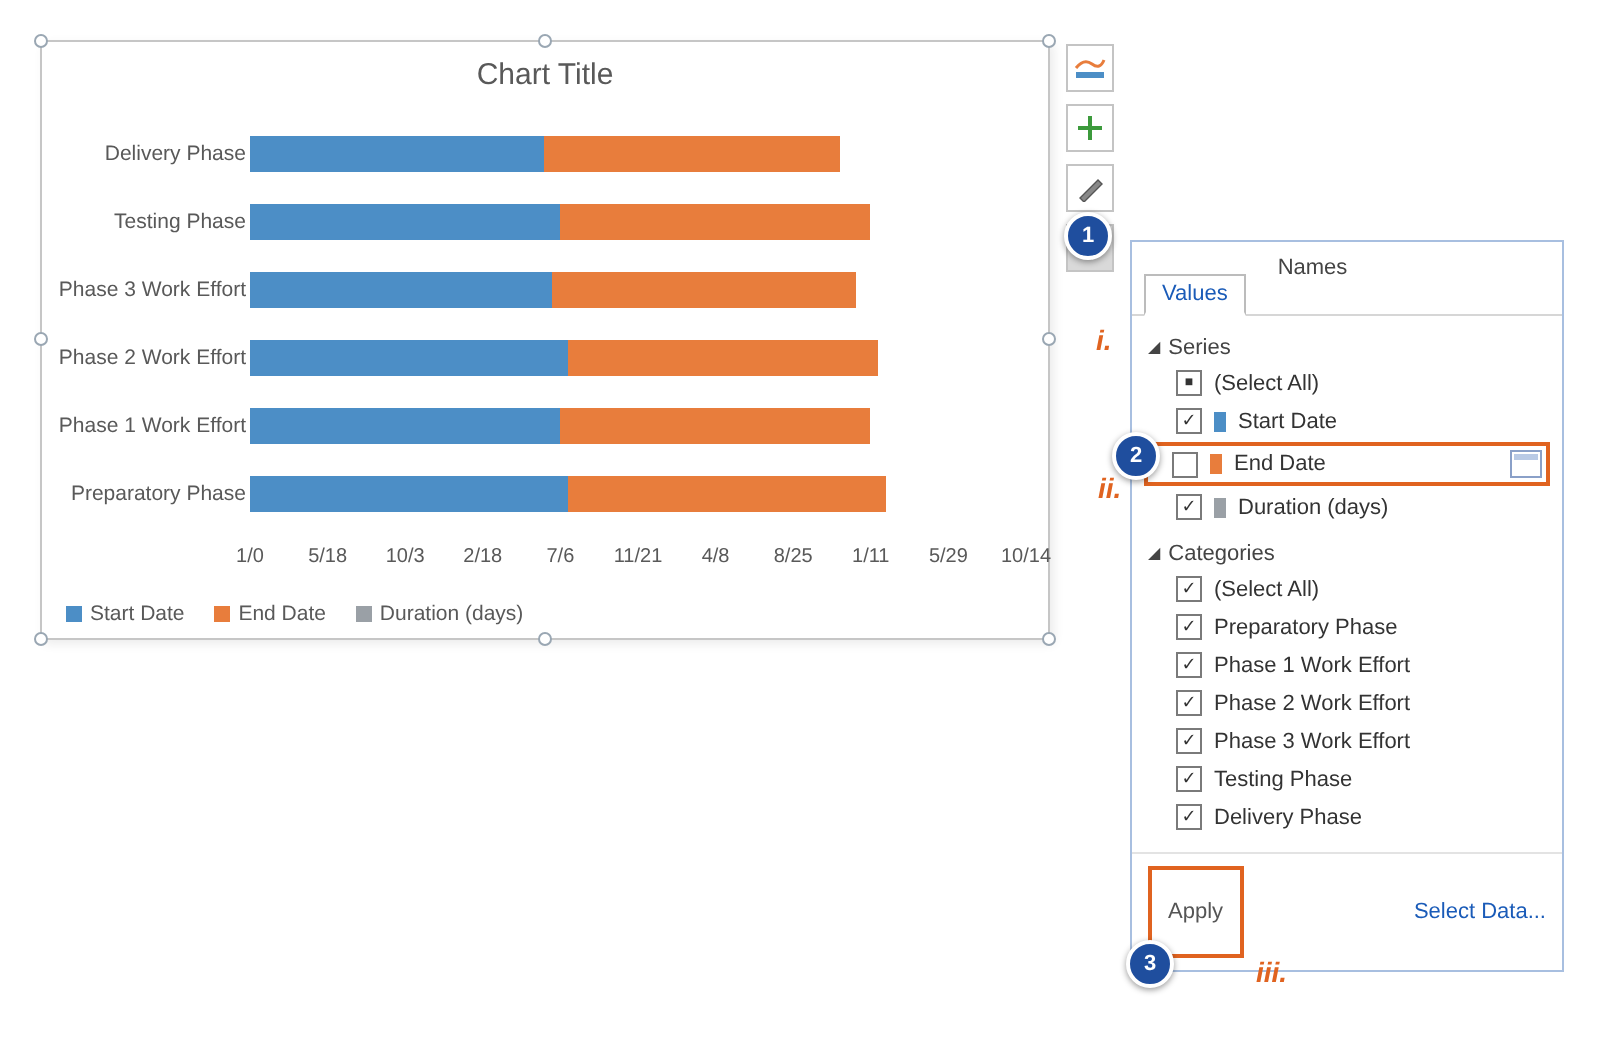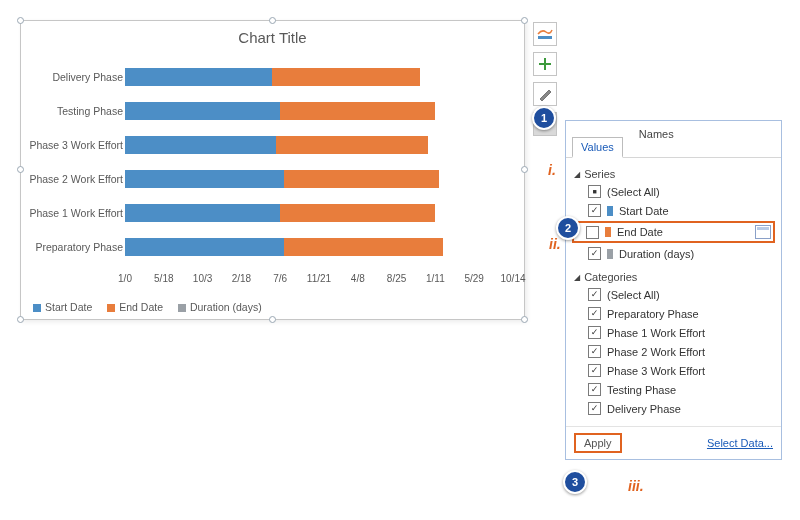--- a/index.html
+++ b/index.html
@@ -223,28 +223,27 @@
   }
   .panel-footer {
     display: flex;
     align-items: center;
     justify-content: space-between;
     padding: 6px 8px;
     border-top: 1px solid #e3e3e3;
   }
   .apply-btn {
     border: 2px solid #e06320;
-    padding: 2px 8px;
+    padding: 15px 8px;
     font-size: 11px;
     color: #555;
     background: #fff;
   }
   .select-data-link {
     color: #1a5bb8;
-    text-decoration: underline;
     font-size: 11px;
   }
 </style>
 </head>
 <body>
 
 <div class="chart-wrap">
   <div class="sel-circle" style="left:-4px;top:-4px"></div>
   <div class="sel-circle" style="left:50%;top:-4px;margin-left:-4px"></div>
   <div class="sel-circle" style="right:-4px;top:-4px"></div>

